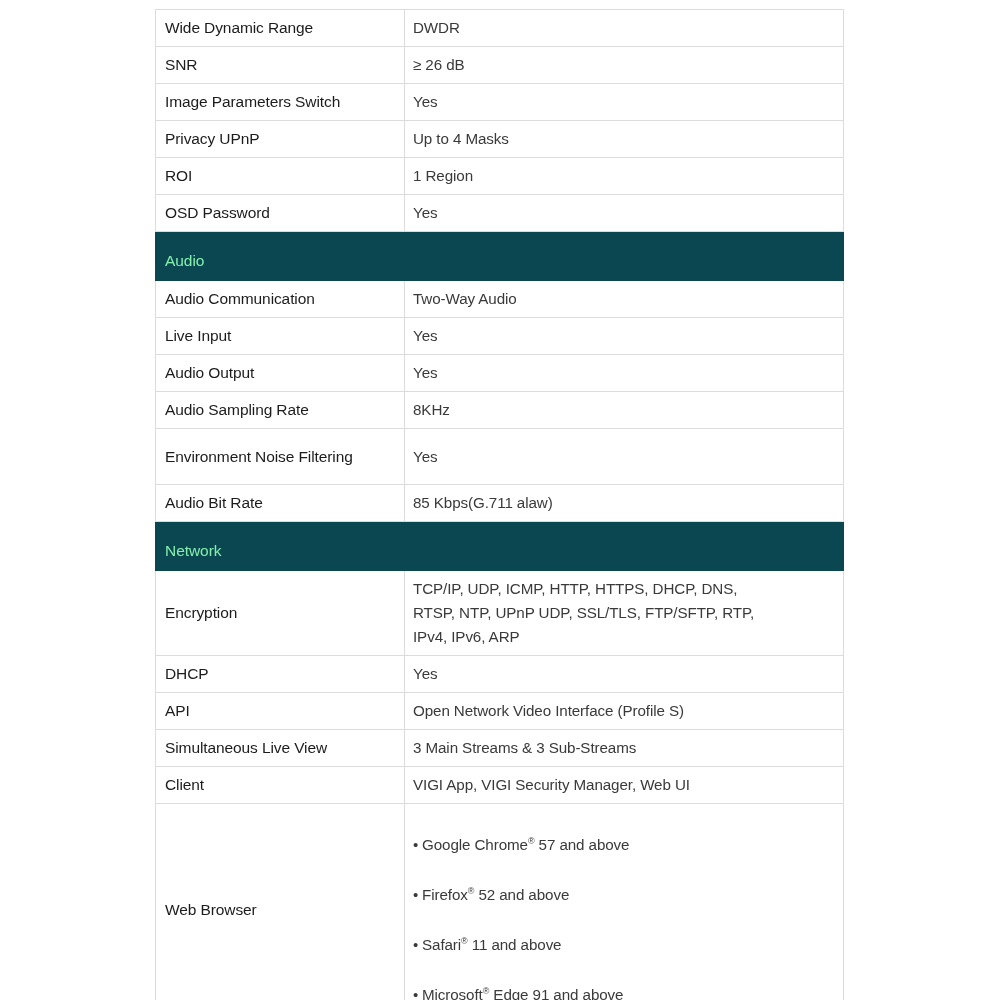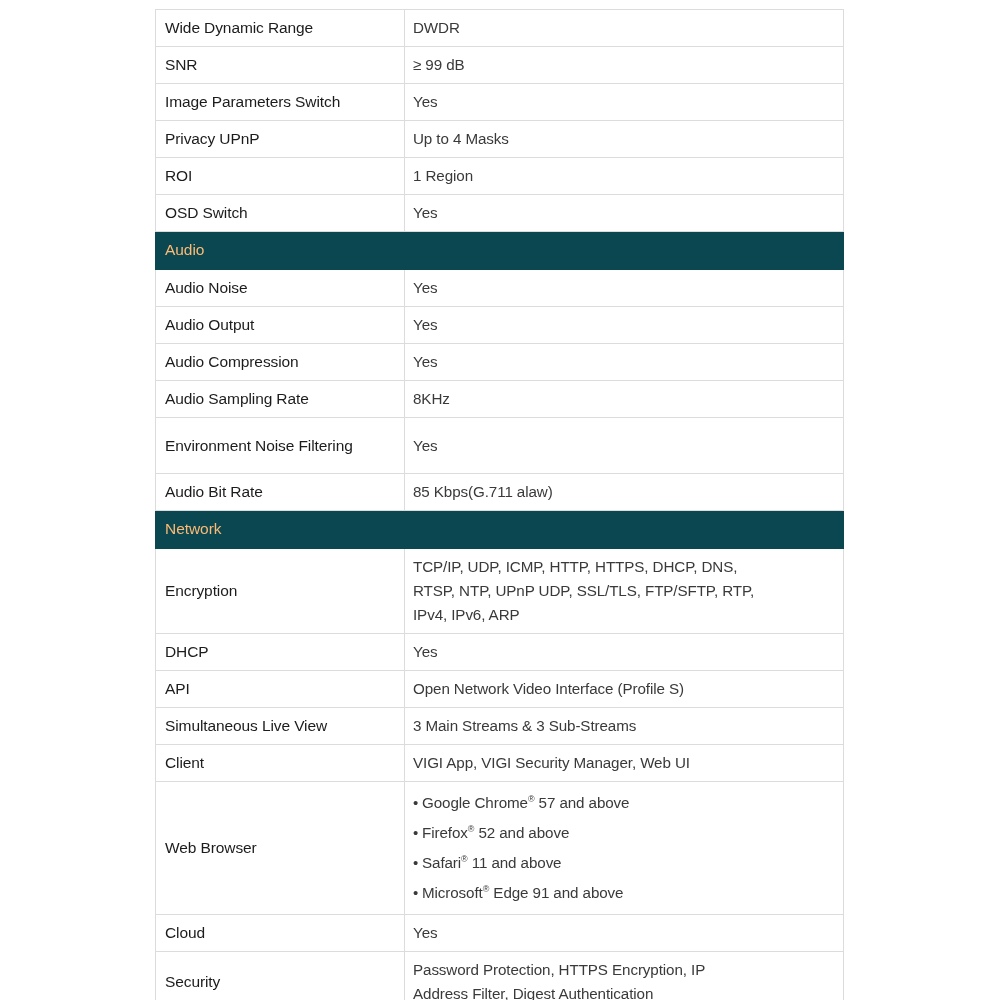--- a/index.html
+++ b/index.html
@@ -50,39 +50,40 @@
     letter-spacing: -0.1px;
   }
   tr.spec-row { height: 34px; }
   tr.spec-row-tall-2 { height: 56px; }
   tr.spec-row-tall-3 { height: 84px; }
   tr.spec-row-tall-4 { height: 112px; }
 
   td.section-header {
     background: #0b4751;
     border: 1px solid #0b4751;
-    color: #fdba74;
+    color: #86efac;
     font-size: 15.5px;
     line-height: 22px;
-    padding: 7px 0 8px 9px;
+    padding: 18px 0 8px 9px;
     letter-spacing: -0.05px;
   }
   tr.section-row { height: 37px; }
 
   ul.browser-list {
     list-style: none;
     margin: 0;
     padding: 0;
   }
   ul.browser-list li {
     font-size: 15.2px;
     line-height: 30px;
     color: #3a3a3a;
     letter-spacing: -0.1px;
     white-space: nowrap;
+    margin-top: 20px;
   }
   ul.browser-list li .bullet-glyph {
     display: inline-block;
     width: 9px;
     font-size: 15px;
   }
   .multiline {
     white-space: pre-line;
   }
   sup.reg-mark {
@@ -102,62 +103,62 @@
     </colgroup>
     <tbody>
 
       <tr class="spec-row">
         <td class="label-cell">Wide Dynamic Range</td>
         <td class="value-cell">DWDR</td>
       </tr>
 
       <tr class="spec-row">
         <td class="label-cell">SNR</td>
-        <td class="value-cell">≥ 99 dB</td>
+        <td class="value-cell">≥ 26 dB</td>
       </tr>
 
       <tr class="spec-row">
         <td class="label-cell">Image Parameters Switch</td>
         <td class="value-cell">Yes</td>
       </tr>
 
       <tr class="spec-row">
         <td class="label-cell">Privacy UPnP</td>
         <td class="value-cell">Up to 4 Masks</td>
       </tr>
 
       <tr class="spec-row">
         <td class="label-cell">ROI</td>
         <td class="value-cell">1 Region</td>
       </tr>
 
       <tr class="spec-row">
-        <td class="label-cell">OSD Switch</td>
+        <td class="label-cell">OSD Password</td>
         <td class="value-cell">Yes</td>
       </tr>
 
       <tr class="section-row">
         <td class="section-header" colspan="2">Audio</td>
       </tr>
 
-
-      <tr class="spec-row">
-        <td class="label-cell">Audio Noise</td>
+      <tr class="spec-row">
+        <td class="label-cell">Audio Communication</td>
+        <td class="value-cell">Two-Way Audio</td>
+      </tr>
+
+      <tr class="spec-row">
+        <td class="label-cell">Live Input</td>
         <td class="value-cell">Yes</td>
       </tr>
 
       <tr class="spec-row">
         <td class="label-cell">Audio Output</td>
         <td class="value-cell">Yes</td>
       </tr>
 
-      <tr class="spec-row">
-        <td class="label-cell">Audio Compression</td>
-        <td class="value-cell">Yes</td>
-      </tr>
 
       <tr class="spec-row">
         <td class="label-cell">Audio Sampling Rate</td>
         <td class="value-cell">8KHz</td>
       </tr>
 
       <tr class="spec-row-tall-2">
         <td class="label-cell">Environment Noise Filtering</td>
         <td class="value-cell">Yes</td>
       </tr>

